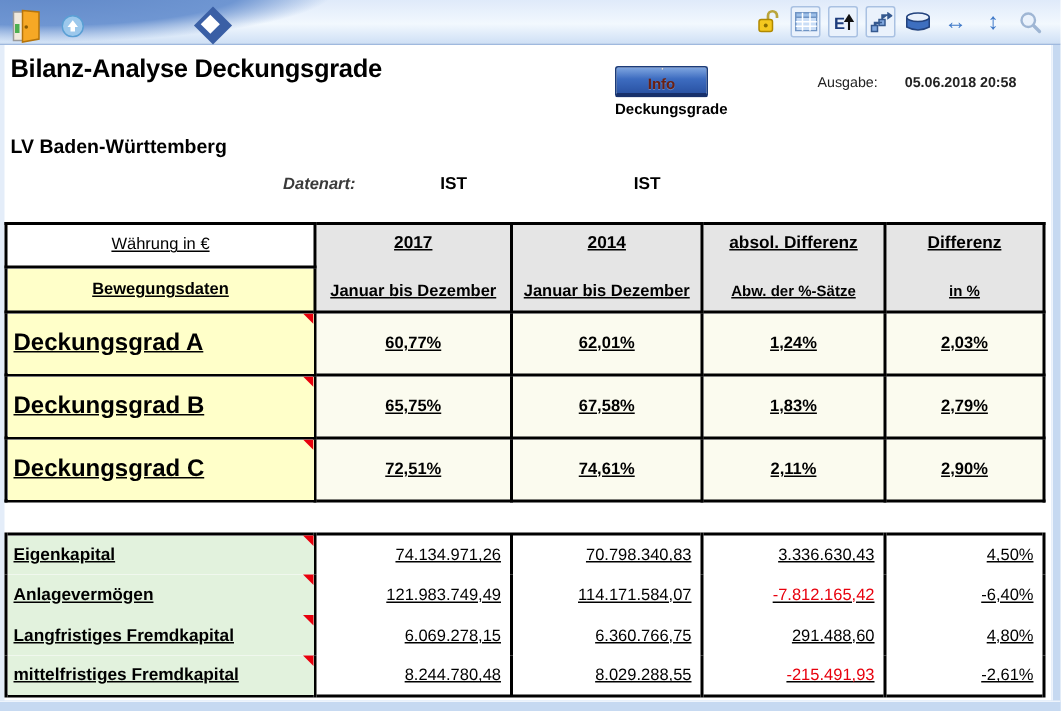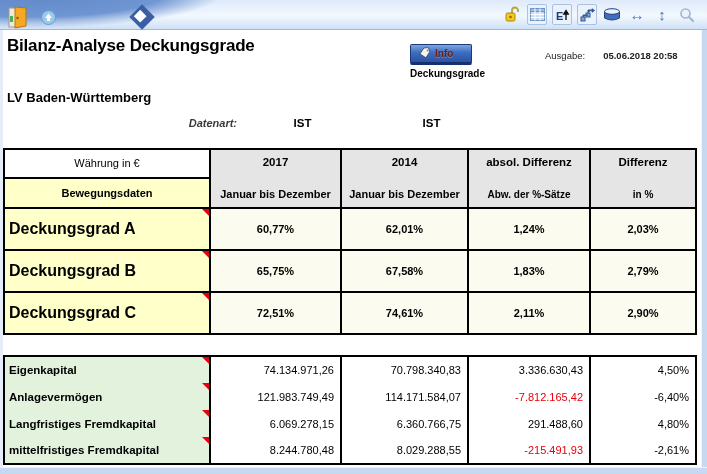--- a/index.html
+++ b/index.html
@@ -30,34 +30,35 @@
   .arrow-glyph { font-size:15px; font-weight:bold; color:#3e78c8; line-height:1; }
 
   
   .page-title { position:absolute; left:7px; top:36px; font-size:17px; font-weight:bold; color:#000; letter-spacing:-0.2px; }
   .info-wrap  { position:absolute; left:410px; top:44px; width:90px; }
   .info-btn {
     width:62px; height:21px; display:flex; align-items:center; gap:4px; padding:0 7px;
     background:linear-gradient(180deg,#7fa6e0 0%, #3d6cc0 45%, #2a53a4 100%);
     border:1px solid #17ole30; border:1px solid #1b3b78; border-bottom:3px solid #17306b; border-radius:2px;
     cursor:pointer;
+    flex-direction:column;
   }
   .info-btn span { font-size:10px; font-weight:bold; color:#6b2012; text-shadow:0 1px 0 rgba(255,255,255,.25); }
   .info-caption { margin-top:3px; font-size:10px; font-weight:bold; color:#000; }
   .ausgabe { position:absolute; left:545px; top:50px; display:flex; gap:18px; font-size:9.5px; color:#222; }
   .ausgabe .val { font-weight:600; }
   .company { position:absolute; left:7px; top:90px; font-size:13px; font-weight:bold; color:#000; }
 
   .datenart-row { position:absolute; left:3px; top:117px; width:692px; display:flex;padding-left:28px; }
   .datenart-label { width:206px; text-align:right; font-size:11px; font-style:italic; font-weight:bold; color:#3a3a3a; }
   .datenart-ist1 { width:131px; text-align:center; font-size:11.5px; font-weight:bold; }
   .datenart-ist2 { width:127px; text-align:center; font-size:11.5px; font-weight:bold; }
 
   
-  table { border-collapse:collapse; table-layout:fixed; }
+  table { border-collapse:collapse; table-layout:fixed;text-decoration:underline; }
   .ratio-table   { position:absolute; left:3px; top:148px; width:692px; }
   .balance-table { position:absolute; left:3px; top:355px; width:692px; }
 
   .ratio-table td { border:2px solid #000; overflow:hidden; }
   .cell-currency { background:#ffffff; text-align:center; font-size:11px; color:#000; height:28px; }
   .cell-moves    { background:#ffffc9; text-align:center; font-size:11px; font-weight:bold; height:29px; }
   .cell-year     { background:#e5e5e5; text-align:center; vertical-align:top; }
   .year-inner    { display:flex; flex-direction:column; justify-content:space-between; height:57px; padding:6px 0 7px; }
   .year-top      { font-size:11.5px; font-weight:bold; }
   .year-bottom   { font-size:11px; font-weight:bold; }

